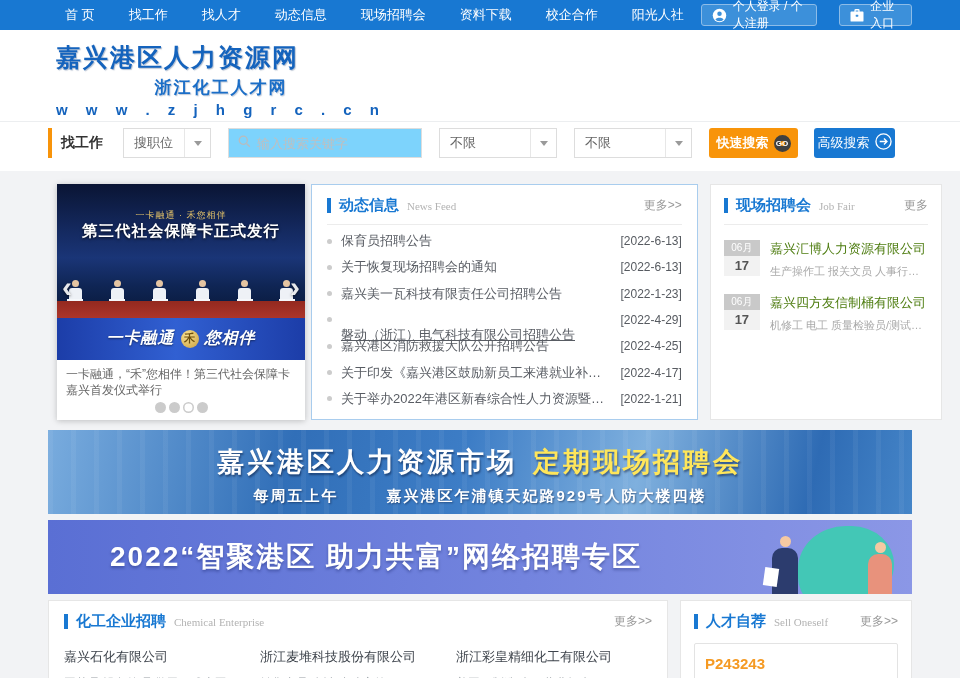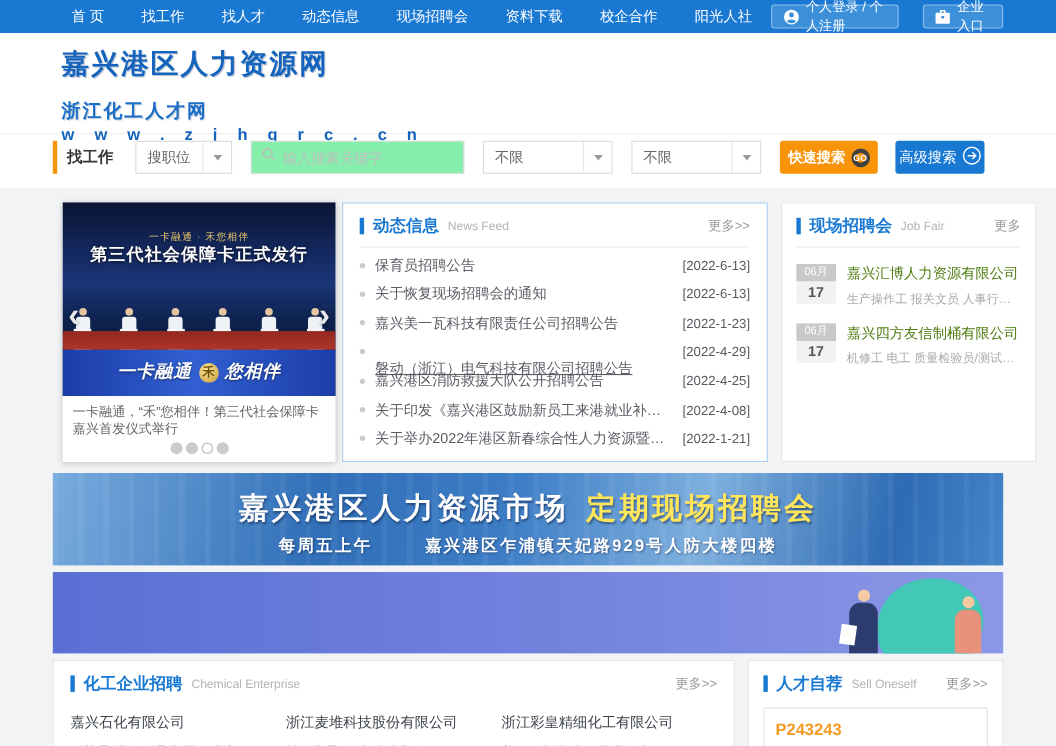--- a/index.html
+++ b/index.html
@@ -15,44 +15,44 @@
   .nav-btn { display:flex; align-items:center; gap:6px; background:#3c90da; border:1px solid #8cbce8;
              border-radius:3px; color:#fff; font-size:12px; padding:0 10px; height:22px; }
   .nav-btn svg { display:block; }
 
   
   .site-header { background:#fff; height:92px; border-bottom:1px solid #eceef0; }
   .header-inner { width:864px; margin:0 auto; padding-top:11px; }
   .logo { display:inline-block; margin-left:8px; }
   .logo-line1 { font-size:25px; font-weight:bold; color:#1463bd; letter-spacing:2px;
                 text-shadow:1px 1px 1px rgba(120,140,170,.55); }
-  .logo-line2 { font-size:17px; font-weight:bold; color:#1b6ec7; letter-spacing:2px; text-align:left;
-                margin-top:15px; text-shadow:1px 1px 1px rgba(120,140,170,.45); }
+  .logo-line2 { font-size:17px; font-weight:bold; color:#1b6ec7; letter-spacing:2px; text-align:center;
+                margin-top:2px; text-shadow:1px 1px 1px rgba(120,140,170,.45); }
   .logo-line3 { font-size:15px; font-weight:bold; color:#1463bd; letter-spacing:7px; margin-top:2px; }
 
   
   .search-strip { background:#fff; padding:5px 0 12px; }
   .search-inner { width:864px; margin:0 auto; display:flex; align-items:center; height:32px; }
   .orange-mark { width:4px; height:30px; background:#f8940a; margin-right:9px; flex:none; }
   .search-label { font-size:14px; font-weight:bold; color:#333; margin-right:20px; white-space:nowrap; }
   .select { width:88px; height:30px; border:1px solid #ddd; background:#fff; display:flex; align-items:center;
             font-size:13px; color:#666; padding-left:10px; margin-right:17px; }
   .select.wide { width:118px; }
   .select .sel-text { flex:1; white-space:nowrap; }
   .sel-arrow { width:26px; height:100%; border-left:1px solid #e7e7e7; display:flex; align-items:center; justify-content:center; }
   .tri { width:0; height:0; border:4px solid transparent; border-top:5px solid #9a9a9a; margin-top:5px; }
-  .search-box { width:194px; height:30px; border:1px solid #ddd; background:#86efac; display:flex; align-items:center;
+  .search-box { width:194px; height:30px; border:1px solid #ddd; background:#7dd3fc; display:flex; align-items:center;
                 padding:0 9px; margin-right:17px; }
   .search-box input { border:none; outline:none; font-size:13px; color:#333; width:100%; background:transparent;
                       font-family:inherit; }
   .search-box input::placeholder { color:#bfbfbf; }
   .search-box svg { flex:none; margin-right:6px; }
   .btn-quick { width:89px; height:30px; background:#f8940a; border-radius:3px; color:#fff; font-size:13px; font-weight:bold;
                display:flex; align-items:center; justify-content:center; gap:5px; }
-  .go-badge { width:17px; height:17px; border:4px solid #404040; border-radius:50%; font-size:8px; font-weight:bold;
+  .go-badge { width:17px; height:17px; border:6px solid #404040; border-radius:50%; font-size:8px; font-weight:bold;
               display:flex; align-items:center; justify-content:center; }
   .btn-adv { width:81px; height:30px; background:#1878d2; border-radius:3px; color:#fff; font-size:13px;
              display:flex; align-items:center; justify-content:center; gap:5px; margin-left:16px; }
 
   
   .content { width:864px; margin:0 auto; padding-top:13px; }
   .main-row { display:flex; height:236px; }
 
   
   .carousel { width:248px; flex:none; margin-left:9px; background:#fff; box-shadow:0 1px 6px rgba(0,0,0,.22);
@@ -81,21 +81,21 @@
   .caption { font-size:12px; color:#666; line-height:1.35; padding:6px 9px 0; }
   .dots { margin-top:auto; display:flex; justify-content:center; gap:3px; padding:4px 0 7px; }
   .dot { width:11px; height:11px; border-radius:50%; background:#cbcbcb; }
   .dot.active { background:#fff; box-shadow:inset 0 0 0 1.5px #cbcbcb; }
 
   
   .panel { background:#fff; }
   .panel-head { display:flex; align-items:center; }
   .head-bar { width:4px; height:15px; background:#1878d2; margin-right:8px; flex:none; }
   .head-title { font-size:15px; font-weight:bold; color:#1878d2; white-space:nowrap; }
-  .head-sub { font-size:11px; color:#b3b3b3; margin-left:8px; white-space:nowrap; }
+  .head-sub { font-size:11px; color:#b3b3b3; margin-left:8px; white-space:nowrap;font-family:Liberation Serif, serif; }
   .head-more { margin-left:auto; font-size:12px; color:#999; white-space:nowrap; }
   .head-divider { border-bottom:1px solid #ececec; margin:9px 0 3px; }
 
   .news-panel { flex:1; margin-left:6px; border:1px solid #a9cdee; padding:11px 15px 7px; display:flex; flex-direction:column; }
   .news-list { flex:1; display:flex; flex-direction:column; justify-content:space-around; }
   .news-item { display:flex; align-items:center; height:22px; }
   .bullet { width:5px; height:5px; border-radius:50%; background:#ccc; margin-right:9px; flex:none; }
   .news-title { flex:1; font-size:13px; color:#585c63; white-space:nowrap; overflow:hidden; text-overflow:ellipsis; }
   .news-item.hover .news-title { text-decoration:underline;margin-top:30px; }
   .news-date { font-size:12px; color:#565a60; margin-left:10px; flex:none; }
@@ -335,21 +335,21 @@
             <span class="news-date">[2022-4-29]</span>
           </a>
           <a class="news-item">
             <span class="bullet"></span>
             <span class="news-title">嘉兴港区消防救援大队公开招聘公告</span>
             <span class="news-date">[2022-4-25]</span>
           </a>
           <a class="news-item">
             <span class="bullet"></span>
             <span class="news-title">关于印发《嘉兴港区鼓励新员工来港就业补助操作...</span>
-            <span class="news-date">[2022-4-08]</span>
+            <span class="news-date">[2022-4-17]</span>
           </a>
           <a class="news-item">
             <span class="bullet"></span>
             <span class="news-title">关于举办2022年港区新春综合性人力资源暨春风...</span>
             <span class="news-date">[2022-1-21]</span>
           </a>
       </div>
     </section>
 
     <section class="panel fair-panel">
@@ -386,20 +386,21 @@
   <div class="banner1">
     <div class="b1-line1">
       <span>嘉兴港区人力资源市场</span><span class="b1-yellow">定期现场招聘会</span>
     </div>
     <div class="b1-line2">
       <span>每周五上午</span><span class="b1-addr">嘉兴港区乍浦镇天妃路929号人防大楼四楼</span>
     </div>
   </div>
 
   <div class="banner2">
+    <div class="b2-title">2022“智聚港区 助力共富”网络招聘专区</div>
     <div class="b2-art">
       <div class="b2-blob"></div>
       <div class="b2-person b2-p1">
           <div class="b2-head"></div>
           <div class="b2-body1"></div>
           <div class="b2-paper"></div>
         </div>
       <div class="b2-person b2-p2">
           <div class="b2-head"></div>
           <div class="b2-body2"></div>

